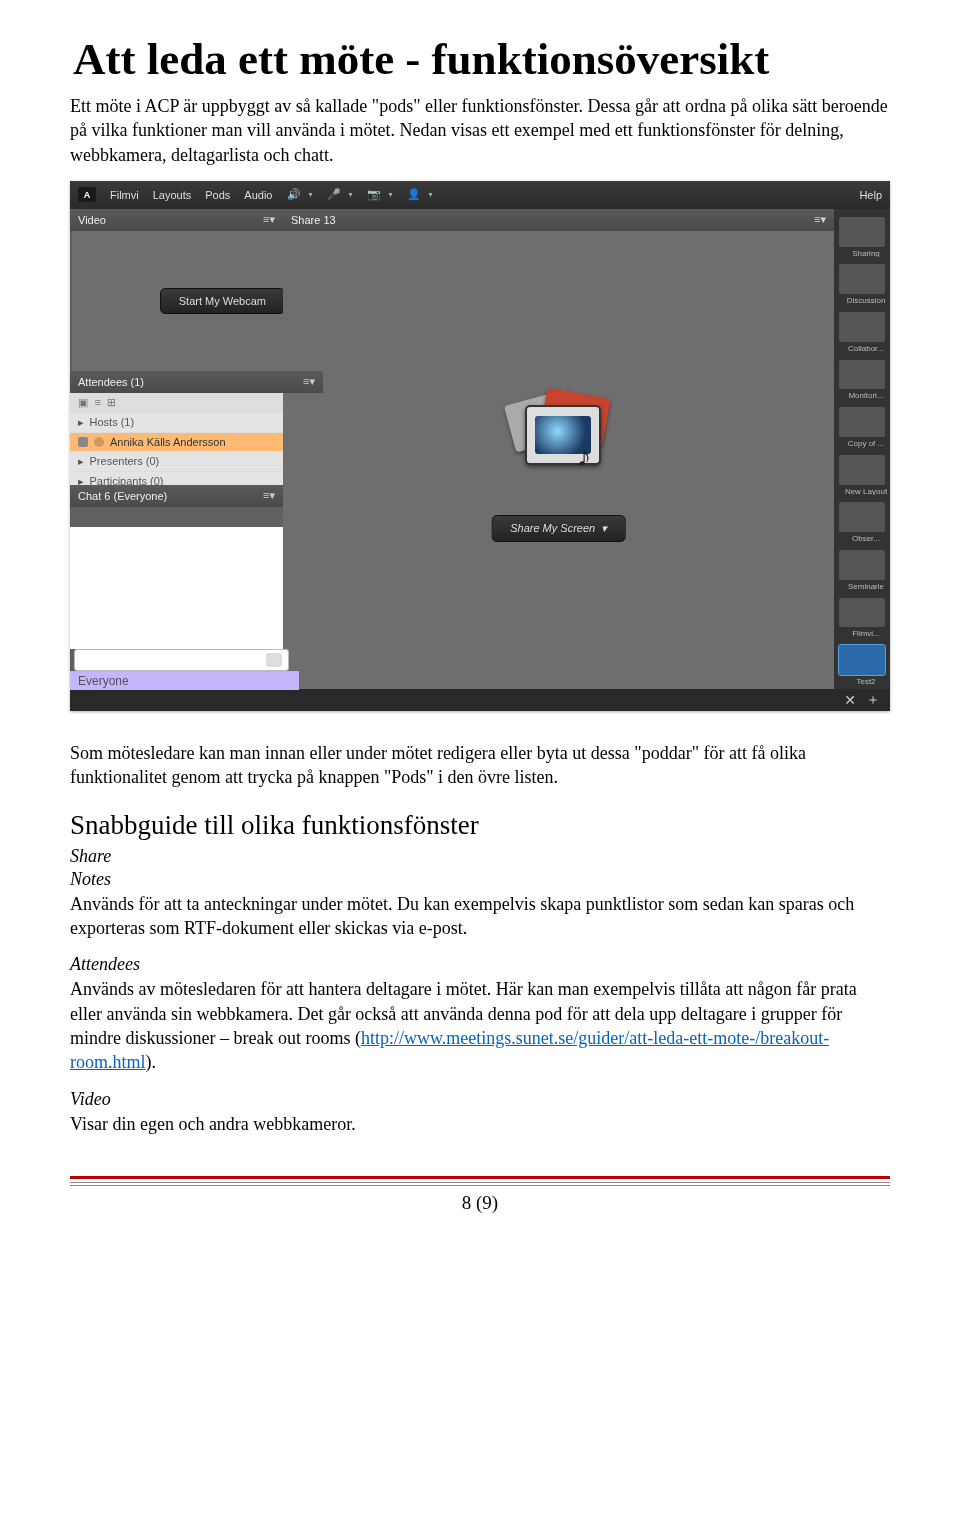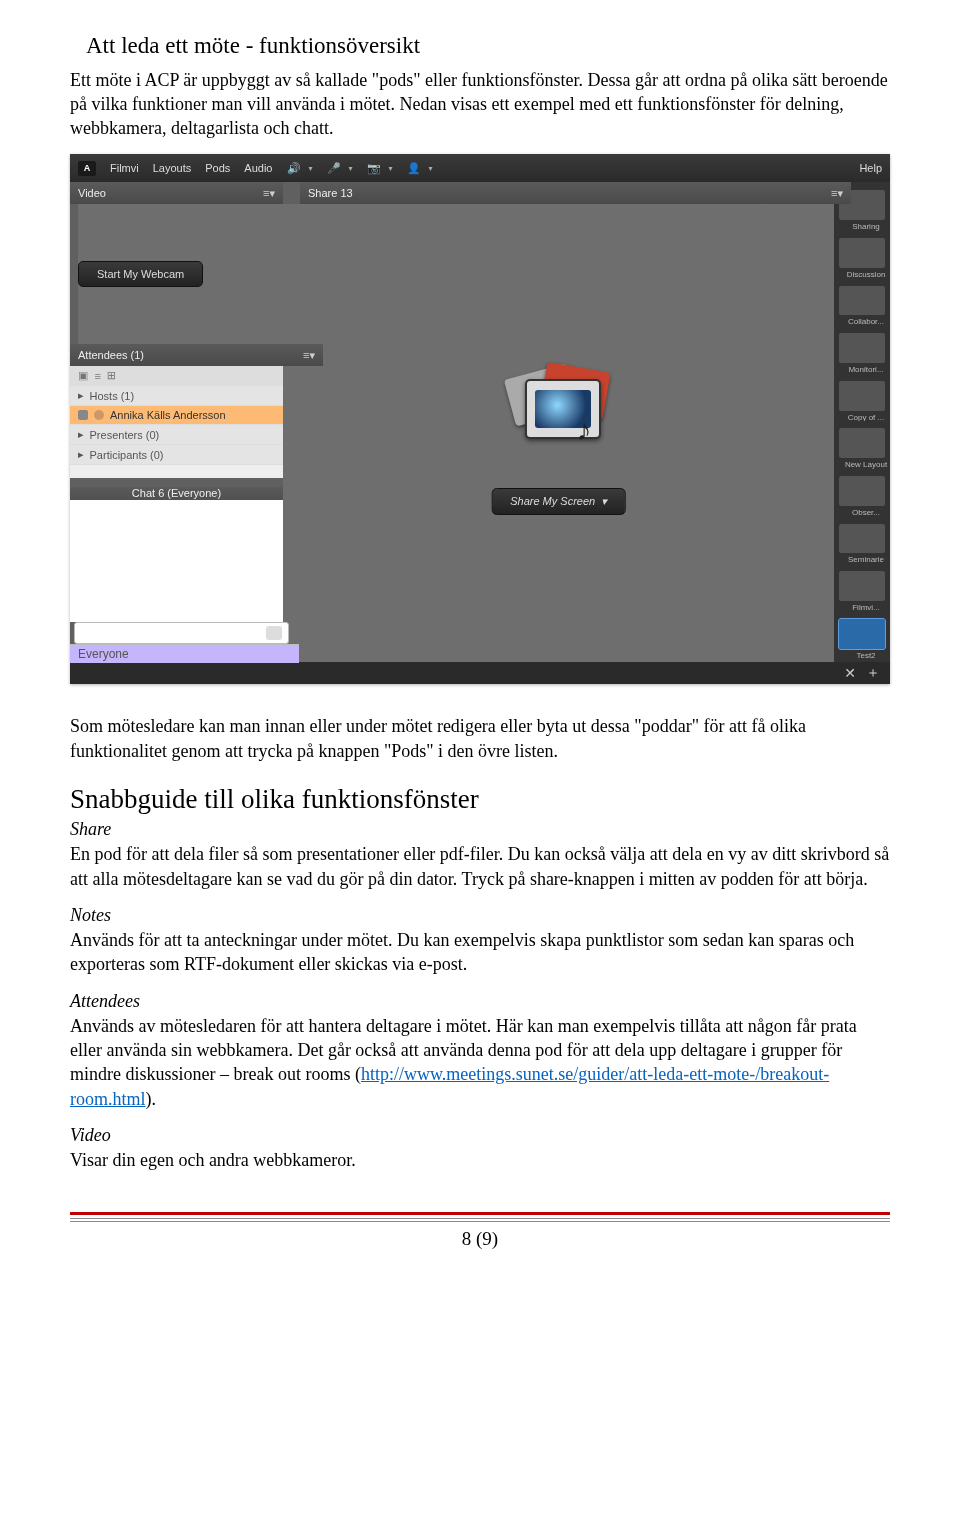--- a/index.html
+++ b/index.html
@@ -7,23 +7,23 @@
     padding: 0;
     background: #fff;
     font-family: Georgia, 'Times New Roman', serif;
     color: #000;
     width: 960px;
   }
   .page {
     padding: 32px 70px 20px 70px;
   }
   h1 {
-    font-size: 23px;
-    font-weight: normal;
-    margin: 0 0 8px 16px;
+    font-size: 45px;
+    font-weight: bold;
+    margin: 0 0 8px 3px;
     line-height: 1.2;
   }
   h2 {
     font-size: 27px;
     font-weight: normal;
     margin: 20px 0 4px 0;
     line-height: 1.2;
   }
   p {
     font-size: 18px;
@@ -284,25 +284,25 @@
 
     <div class="bottombar">
       <span>✕</span>
       <span>＋</span>
     </div>
 
     <div class="podbar" style="top:28px;left:0;width:213px;">
       <span>Video</span>
       <span class="opts">≡▾</span>
     </div>
-    <div class="podbody" style="top:50px;left:8px;width:213px;height:140px;display:flex;align-items:center;justify-content:flex-start;">
+    <div class="podbody" style="top:50px;left:2px;width:213px;height:140px;display:flex;align-items:center;justify-content:flex-end;">
       <span class="btn-dark">Start My Webcam</span>
     </div>
 
-    <div class="podbar" style="top:28px;left:230px;width:551px;">
+    <div class="podbar" style="top:28px;left:213px;width:551px;">
       <span>Share 13</span>
       <span class="opts">≡▾</span>
     </div>
     <div class="podbody" style="top:50px;left:213px;width:551px;height:458px;">
       <div class="share-icon" style="left:50%;top:44%;">
         <div class="card c1"></div>
         <div class="card c2"></div>
         <div class="card c3">
             <div class="scr"></div>
           </div>
@@ -328,39 +328,38 @@
       <div class="att-row grp">▸ <span>Hosts (1)</span></div>
       <div class="att-row" style="background:#fdba74;">
           <span class="mic"></span>
           <span class="per"></span>
           <span>Annika Källs Andersson</span>
         </div>
       <div class="att-row grp">▸ <span>Presenters (0)</span></div>
       <div class="att-row grp">▸ <span>Participants (0)</span></div>
     </div>
 
-    <div class="podbar" style="top:333px;left:0;width:213px;flex-direction:column;">
+    <div class="podbar" style="top:304px;left:0;width:213px;">
       <span>Chat 6 (Everyone)</span>
       <span class="opts">≡▾</span>
     </div>
     <div class="chatbody" style="top:346px;left:0;width:213px;height:122px;"></div>
     <div class="chat-in" style="top:468px;left:4px;width:201px;height:20px;">
       <span class="bubble"></span>
     </div>
     <div class="chat-tab" style="top:490px;left:0;width:213px;height:18px;">
       <span>Everyone</span>
     </div>
   </div>
 
   <p>Som mötesledare kan man innan eller under mötet redigera eller byta ut dessa "poddar" för att få olika funktionalitet genom att trycka på knappen "Pods" i den övre listen.</p>
 
   <h2>Snabbguide till olika funktionsfönster</h2>
 
   <div class="sectitle">Share</div>
-  <p>En pod för att dela filer så som presentationer eller pdf-filer. Du kan också välja att dela en vy av ditt skrivbord så att alla mötesdeltagare kan se vad du gör på din dator. Tryck på share-knappen i mitten av podden för att börja.</p>
 
   <div class="sectitle">Notes</div>
   <p>Används för att ta anteckningar under mötet. Du kan exempelvis skapa punktlistor som sedan kan sparas och exporteras som RTF-dokument eller skickas via e-post.</p>
 
   <div class="sectitle">Attendees</div>
   <p>
     <span>Används av mötesledaren för att hantera deltagare i mötet. Här kan man exempelvis tillåta att någon får prata eller använda sin webbkamera. Det går också att använda denna pod för att dela upp deltagare i grupper för mindre diskussioner – break out rooms (</span><a class="link" href="#">http://www.meetings.sunet.se/guider/att-leda-ett-mote-/breakout-room.html</a><span>).</span>
   </p>
 
   <div class="sectitle">Video</div>

